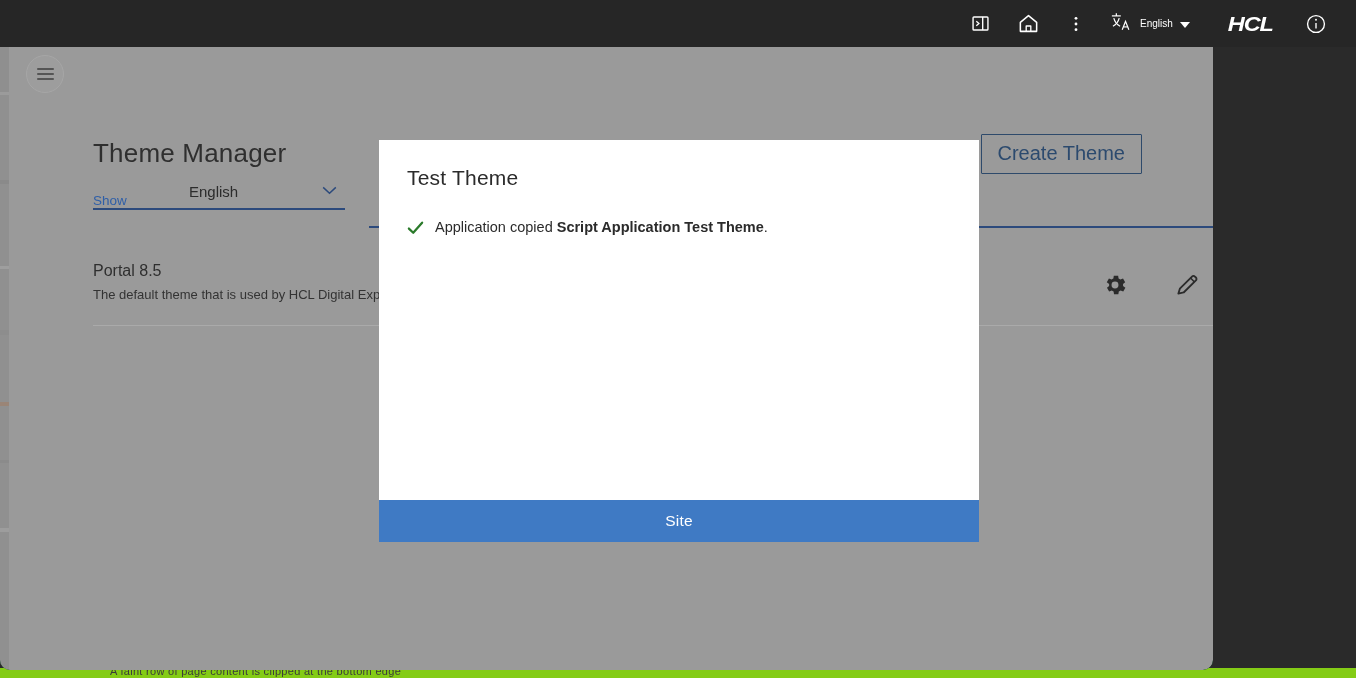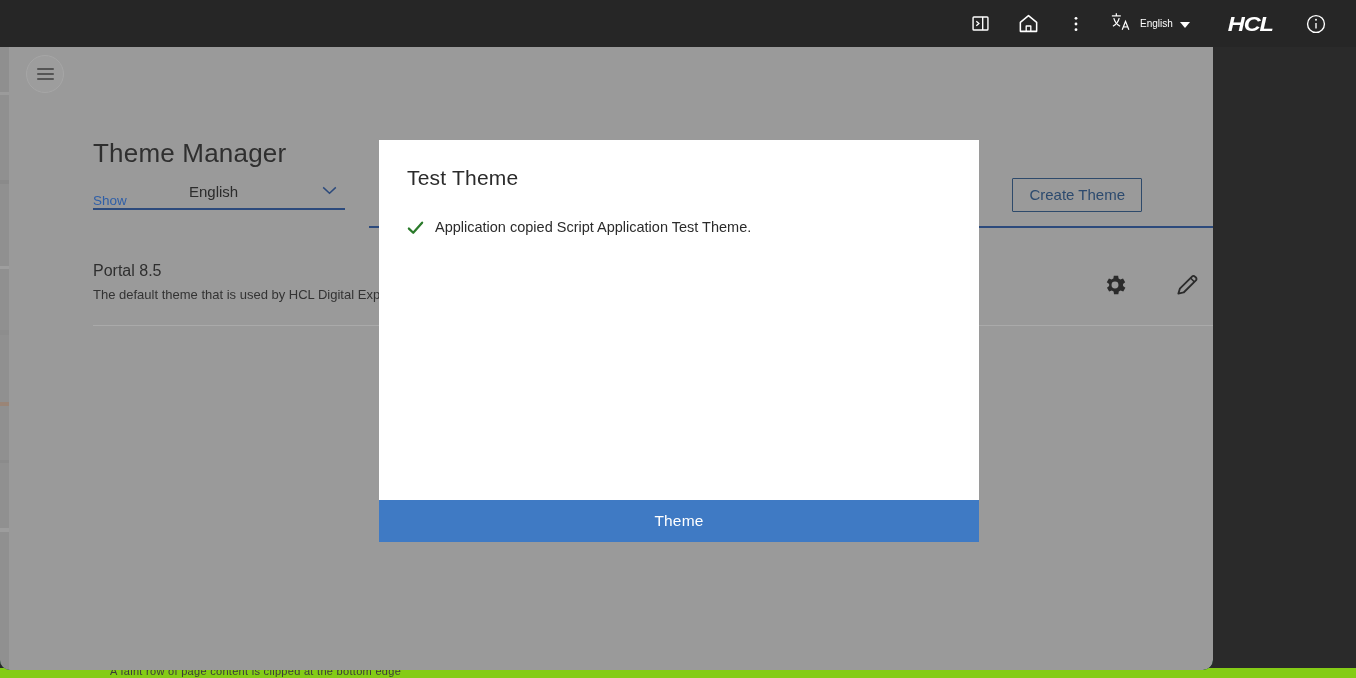--- a/index.html
+++ b/index.html
@@ -175,25 +175,24 @@
     letter-spacing: .2px;
   }
 
   .create-theme-btn {
     position: absolute;
     right: 71px; top: 104px;
     padding: 7px 16px 8px;
     border: 1px solid #2e4a6b;
     background: transparent;
     color: #2c4a6e;
-    font-size: 15px;
+    font-size: 20px;
     font-family: "Liberation Sans", sans-serif;
     border-radius: 1px;
     cursor: pointer;
-    margin-top: 44px;
   }
 
   
   .show-row {
     position: absolute;
     left: 84px; top: 148px;
     width: 252px;
     height: 32px;
     border-bottom: 2px solid #2c4a7c;
     display: flex;
@@ -313,21 +312,21 @@
     color: #2a7a2a;
     flex: 0 0 auto;
     margin-top: 1px;
   }
   .check-icon svg { display: block; }
   .msg-text {
     font-size: 14.5px;
     color: #2b2b2b;
     line-height: 1.3;
   }
-  .msg-text b { font-weight: normal; }
+  .msg-text b { font-weight: bold; }
 
   .modal-footer {
     flex: 0 0 auto;
     height: 42px;
     background: #3f7ac4;
     display: flex;
     align-items: center;
     justify-content: center;
     cursor: pointer;
   }
@@ -426,21 +425,21 @@
       <div class="modal-message">
         <span class="check-icon">
           <svg viewBox="0 0 18 18" width="17" height="18" fill="none" stroke="#2a7a2a" stroke-width="2.4" stroke-linecap="round" stroke-linejoin="round">
             <polyline points="2,9.6 6.6,14 16,3.4"></polyline>
           </svg>
         </span>
         <span class="msg-text"><span>Application copied </span><b>Script Application Test Theme</b><span>.</span></span>
       </div>
     </div>
     <div class="modal-footer">
-      <span class="done-label">Theme</span>
+      <span class="done-label">Site</span>
     </div>
   </div>
 
   <div class="appbar">
 
     <div class="appbar-spacer"></div>
 
     <div class="appbar-right">
 
       <span class="ab-btn">

